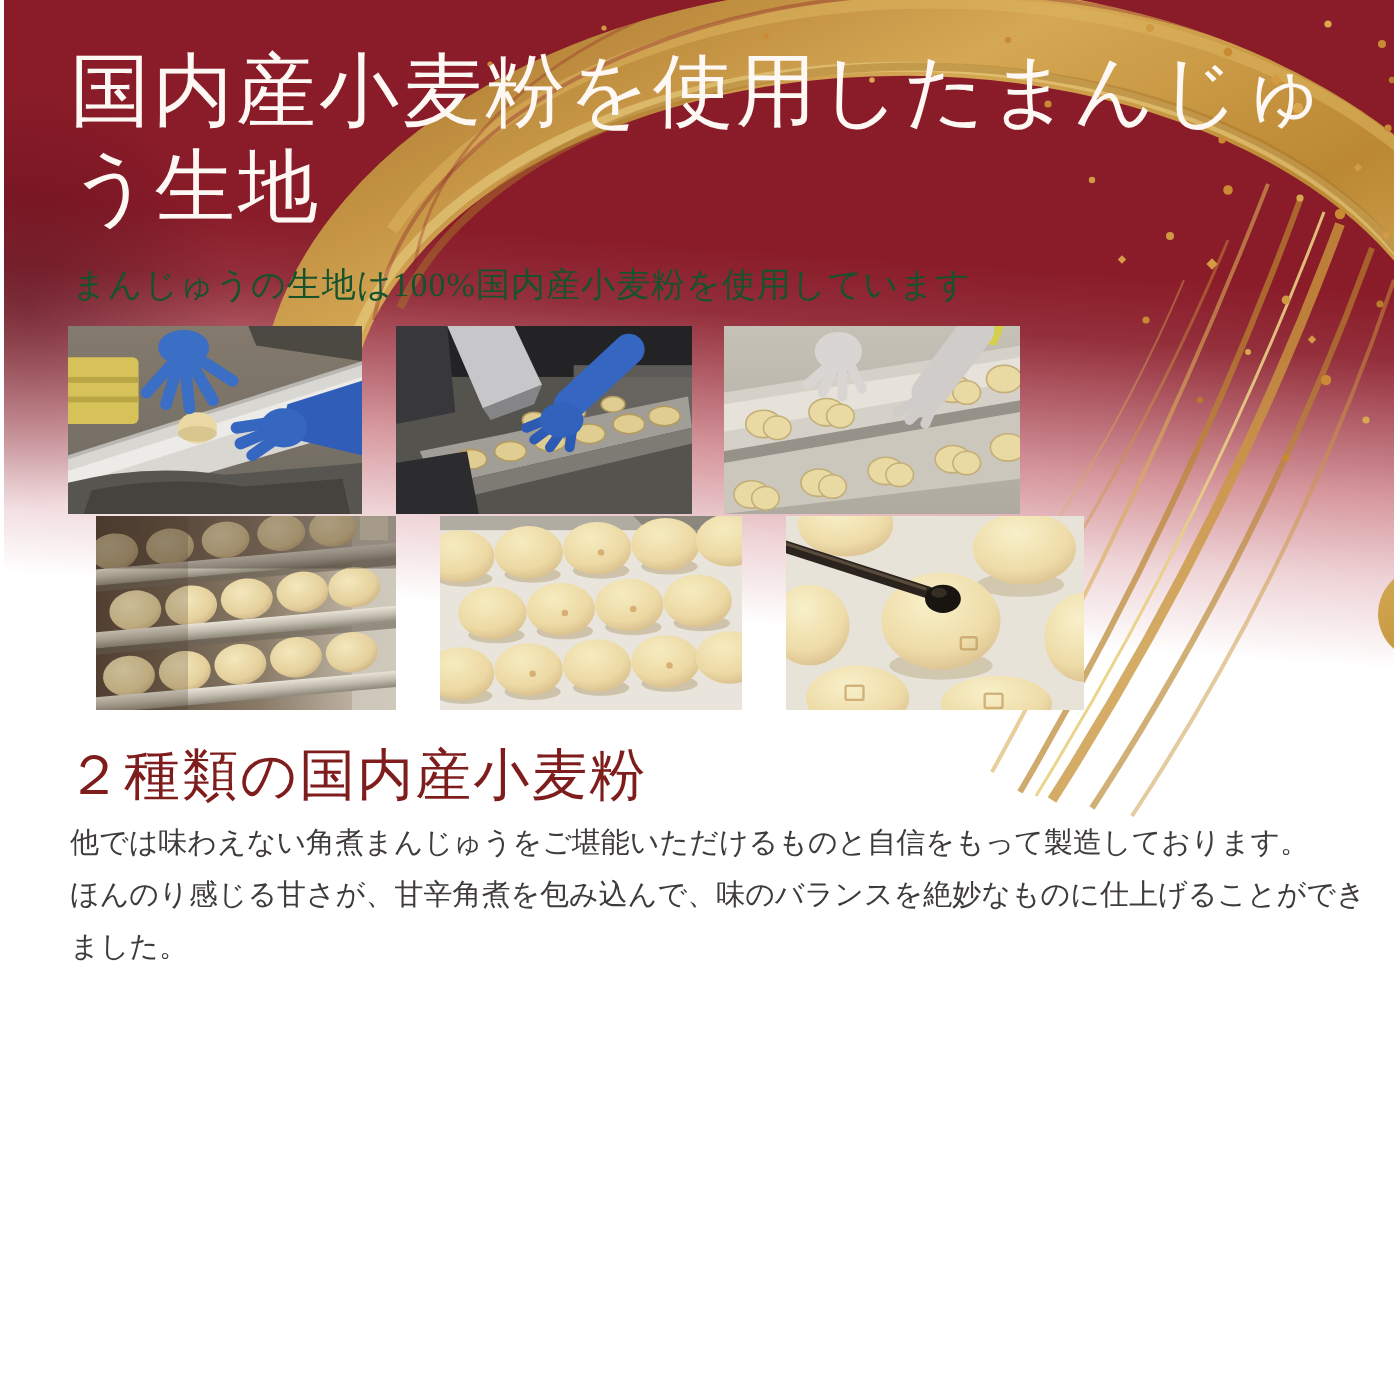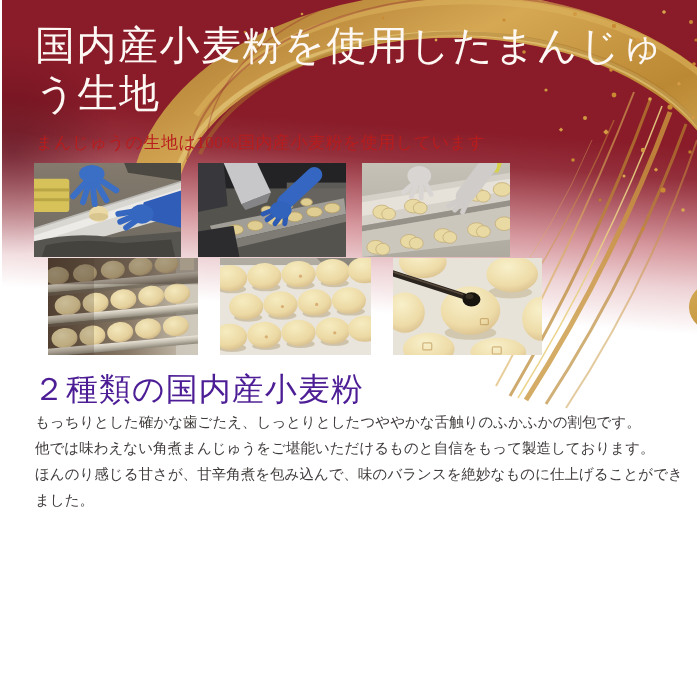--- a/index.html
+++ b/index.html
@@ -25,38 +25,38 @@
     position:absolute;left:35px;top:22px;width:640px;margin:0;
     font-family:"Liberation Serif","DejaVu Serif",serif;
     font-weight:400;
     font-size:40px;line-height:48px;letter-spacing:1.5px;
     color:#fdf8f4;
   }
   .hero-subtitle{
     position:absolute;left:36px;top:131px;margin:0;
     font-family:"Liberation Serif","DejaVu Serif",serif;
     font-size:17px;line-height:24px;letter-spacing:.5px;
-    color:#b91c1c;
+    color:#14532d;
   }
   
   .photo{position:absolute;overflow:hidden;}
   .photo svg{display:block;width:100%;height:100%;}
   .ph1{left:34px; top:163px;width:147px;height:94px;}
   .ph2{left:198px;top:163px;width:148px;height:94px;}
   .ph3{left:362px;top:163px;width:148px;height:94px;}
   .ph4{left:48px; top:258px;width:150px;height:97px;}
   .ph5{left:220px;top:258px;width:151px;height:97px;}
   .ph6{left:393px;top:258px;width:149px;height:97px;}
   
   .section-heading{
     position:absolute;left:33px;top:372px;margin:0;
     font-family:"Liberation Serif","DejaVu Serif",serif;
     font-weight:400;
-    font-size:32px;line-height:34px;letter-spacing:1px;
-    color:#4c1d95;
+    font-size:28px;line-height:34px;letter-spacing:1px;
+    color:#7f1d1d;
   }
   .section-body{
     position:absolute;left:35px;top:409px;width:648px;
     font-size:14.5px;line-height:26px;color:#3f3b3a;
   }
   .section-body p{margin:0;}
 </style>
 </head>
 <body>
 
@@ -394,18 +394,17 @@
         <line x1="-4" y1="12.5" x2="70" y2="36" stroke="#5a4c3c" stroke-width="1.5" stroke-linecap="round"></line>
         <ellipse cx="79" cy="41" rx="9" ry="7" fill="#181410"></ellipse>
         <ellipse cx="77" cy="38" rx="4" ry="2.5" fill="#3a3126" opacity=".9"></ellipse>
       </svg>
     </div>
   </div>
 
   <h2 class="section-heading">２種類の国内産小麦粉</h2>
 
   <div class="section-body">
-    <p>もっちりとした確かな歯ごたえ、しっとりとしたつややかな舌触りのふかふかの割包です。</p>
     <p>他では味わえない角煮まんじゅうをご堪能いただけるものと自信をもって製造しております。</p>
     <p>ほんのり感じる甘さが、甘辛角煮を包み込んで、味のバランスを絶妙なものに仕上げることができました。</p>
   </div>
 
 </div>
 
 </body></html>

